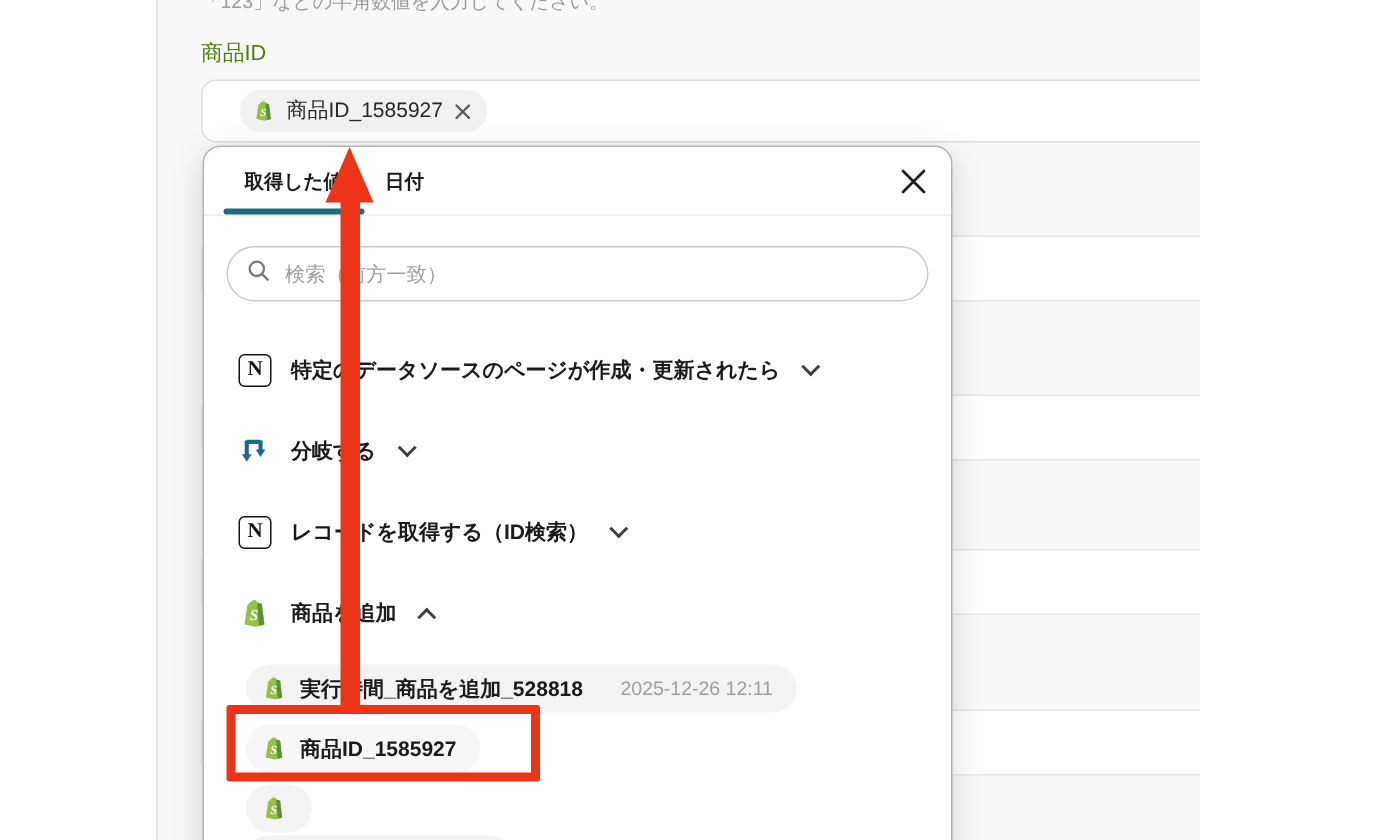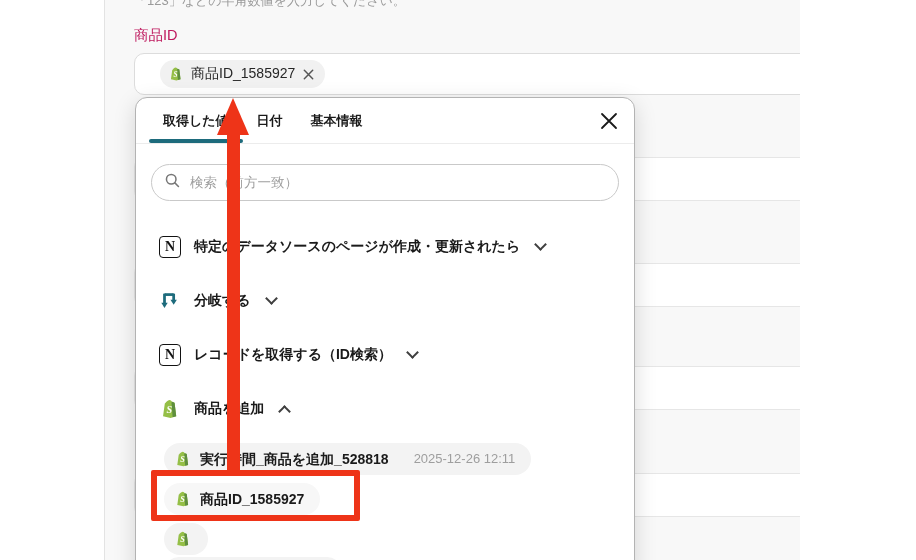--- a/index.html
+++ b/index.html
@@ -5,21 +5,21 @@
   * { margin:0; padding:0; box-sizing:border-box; }
   html,body { width:916px; height:560px; background:#ffffff; }
   body { font-family:"Liberation Sans", sans-serif; color:#1a1a1a; }
   .stage { position:relative; width:800px; height:560px; overflow:hidden; background:#fff; }
 
   
   .panel { position:absolute; left:104px; top:0; width:768px; height:560px;
            background:#f8f8f8; border-left:1px solid #e3e3e3; border-right:1px solid #ededed; z-index:1; }
 
   .helper-text { position:absolute; left:134px; top:-8px; font-size:13px; color:#9a9a9a; z-index:3; }
-  .field-label { position:absolute; left:134px; top:26px; font-size:14.5px; color:#be185d; z-index:3; }
+  .field-label { position:absolute; left:134px; top:26px; font-size:14.5px; color:#4d7c0f; z-index:3; }
 
   .main-input { position:absolute; left:134px; top:53px; width:700px; height:42px;
                 background:#fff; border:1px solid #dcdcdc; border-radius:10px; z-index:3; }
 
   .chip { position:absolute; left:160px; top:60px; height:28px; padding:0 10px 0 8px;
           background:#f1f1f1; border-radius:14px; display:inline-flex; align-items:center; gap:7px; z-index:4; }
   .chip-label { font-size:14px; font-weight:500; color:#262626; white-space:nowrap; }
   .chip-x { width:13px; height:13px; display:inline-flex; cursor:pointer; }
 
   .bg-input { position:absolute; left:134px; width:700px; height:44px; background:#fff;
@@ -107,21 +107,20 @@
       <svg viewBox="0 0 14 14" width="13" height="13">
           <path d="M2.5 2.5 L11.5 11.5 M11.5 2.5 L2.5 11.5" stroke="#555" stroke-width="1.6" stroke-linecap="round"></path>
         </svg>
     </span>
   </div>
 
   <div class="popup">
     <div class="tabs">
       <div class="tab active">取得した値</div>
       <div class="tab">日付</div>
-      <div class="tab">基本情報</div>
     </div>
     <div class="popup-close">
       <svg viewBox="0 0 22 22" width="22" height="22">
           <path d="M4 4 L18 18 M18 4 L4 18" stroke="#1a1a1a" stroke-width="1.8" stroke-linecap="round"></path>
         </svg>
     </div>
     <div class="tabs-divider"></div>
 
     <div class="search-box">
       <span>

